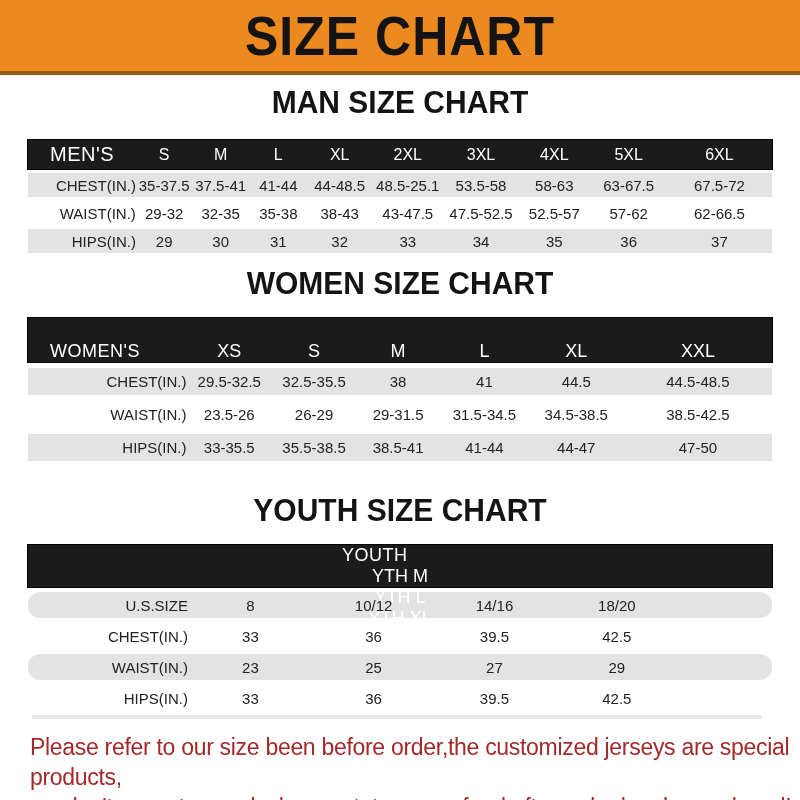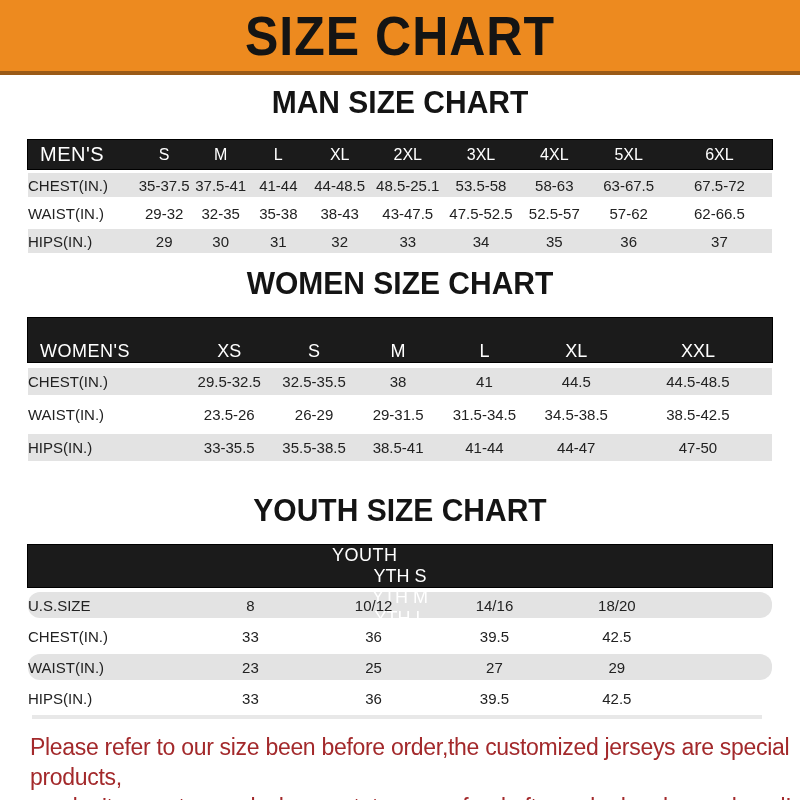--- a/index.html
+++ b/index.html
@@ -37,36 +37,36 @@
   .youth { margin-top:17px; }
   .thead {
     display:flex; align-items:center;
     background:#1B1B1B; color:#ffffff;
     box-shadow:0 0 0 1px #000;
   }
   .men   .thead { height:29px; }
   .women .thead { height:44px;align-items:flex-end; }
   .youth .thead { height:42px;flex-direction:column; }
   .thead .label-cell {
-    text-align:left; padding-left:12px; box-sizing:border-box;
+    text-align:left; padding-left:22px; box-sizing:border-box;
     font-weight:700; font-size:21px; letter-spacing:0.5px;
   }
   .men .thead .label-cell { font-size:20px; }
   .thead .cell { font-size:16px; font-weight:400; }
   .women .thead .cell, .youth .thead .cell { font-size:18px; }
   .trow {
     display:flex; align-items:center;
     height:24px; margin-top:4px;
     font-size:15px; color:#222222;
   }
   .women .trow { height:27px; margin-top:6px; }
   .youth .trow { height:26px; margin-top:5px;border-radius:12px; }
   .striped { background:#E3E3E3; }
   .cell { text-align:center; white-space:nowrap; }
-  .trow .label-cell { text-align:left; font-size:15px; }
+  .trow .label-cell { text-align:right; font-size:15px; }
   
   .men .cell:nth-child(1){width:14.5%}
   .men .cell:nth-child(2){width:7.6%}
   .men .cell:nth-child(3){width:7.6%}
   .men .cell:nth-child(4){width:7.9%}
   .men .cell:nth-child(5){width:8.6%}
   .men .cell:nth-child(6){width:9.7%}
   .men .cell:nth-child(7){width:10%}
   .men .cell:nth-child(8){width:9.7%}
   .men .cell:nth-child(9){width:10.3%}
@@ -197,21 +197,20 @@
     <div class="cell">44-47</div>
     <div class="cell">47-50</div>
   </div>
 </div>
 
 <div class="section-heading heading-youth">YOUTH SIZE CHART</div>
 
 <div class="size-table youth">
   <div class="thead">
     <div class="cell label-cell">YOUTH</div>
-    <div class="cell">YTH S</div>
     <div class="cell">YTH M</div>
     <div class="cell">YTH L</div>
     <div class="cell">YTH XL</div>
     <div class="cell"></div>
   </div>
   <div class="trow striped">
     <div class="cell label-cell">U.S.SIZE</div>
     <div class="cell">8</div>
     <div class="cell">10/12</div>
     <div class="cell">14/16</div>

